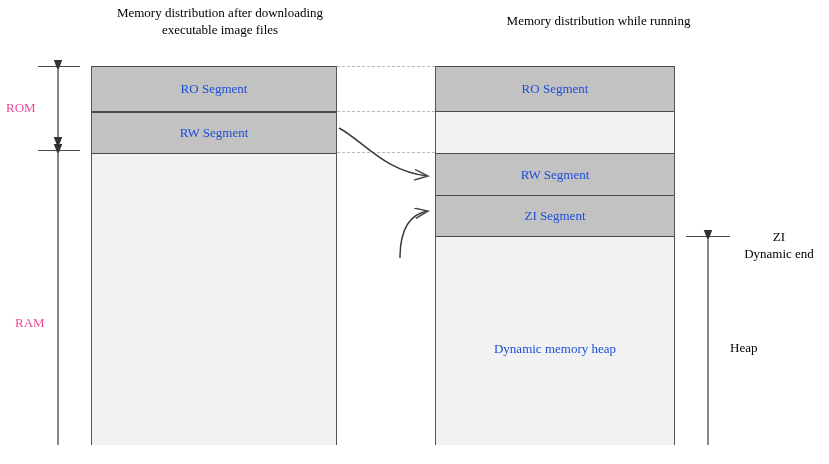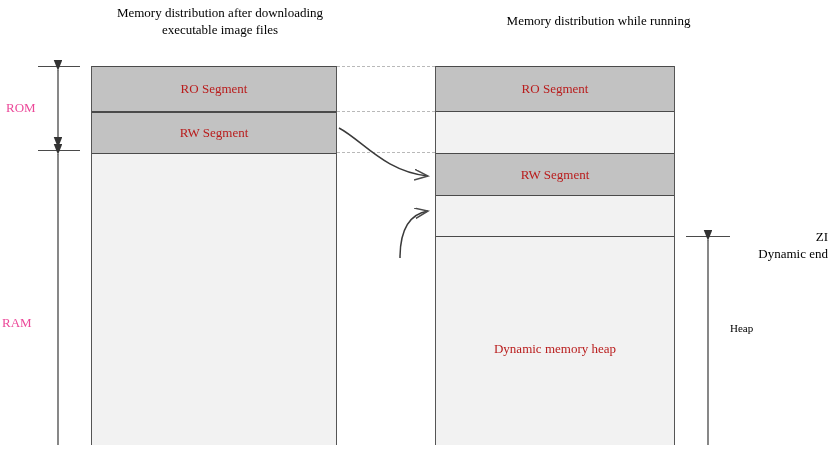--- a/index.html
+++ b/index.html
@@ -42,21 +42,21 @@
 
   .mem-segment {
     position: absolute;
     left: 0;
     right: 0;
     box-sizing: border-box;
     display: flex;
     align-items: center;
     justify-content: center;
     font-size: 13px;
-    color: #b91c1c;
+    color: #1d4ed8;
   }
   .seg-filled {
     background: #c2c2c2;
     border-top: 1.5px solid #4a4a4a;
     border-bottom: 1.5px solid #4a4a4a;
   }
   .seg-empty {
     background: #f2f2f2;
   }
   .seg-heap {
@@ -96,34 +96,34 @@
   #tick-rom-bot { left: 38px; top: 150px; width: 42px; }
   #tick-ram-bot { left: 38px; top: 459px; width: 42px; }
 
   .dim-label {
     position: absolute;
     font-size: 13px;
     color: #ec4899;
     text-align: left;
   }
   #label-rom { left: 6px; top: 100px; }
-  #label-ram { left: 2px; top: 315px; }
+  #label-ram { left: 15px; top: 315px; }
 
   
   #tick-heap-top { left: 686px; top: 236px; width: 44px; }
   #tick-heap-bot { left: 686px; top: 459px; width: 44px; }
   #label-zi-end {
     position: absolute;
     left: 730px; top: 228px;
     width: 98px;
-    text-align: right;
+    text-align: center;
     font-size: 13px;
     line-height: 17px;
   }
-  #label-heap { position: absolute; left: 730px; top: 322px; font-size: 11px; }
+  #label-heap { position: absolute; left: 730px; top: 340px; font-size: 13px; }
 
   .svg-layer {
     position: absolute;
     left: 0; top: 0;
     width: 829px; height: 464px;
     pointer-events: none;
   }
 </style>
 </head>
 <body>
@@ -141,20 +141,21 @@
   <div class="mem-column" id="column-left">
     <div class="mem-segment seg-filled" id="left-seg-ro">RO Segment</div>
     <div class="mem-segment seg-filled" id="left-seg-rw">RW Segment</div>
     <div class="mem-segment seg-empty" id="left-seg-free"></div>
   </div>
 
   <div class="mem-column" id="column-right">
     <div class="mem-segment seg-filled" id="right-seg-ro">RO Segment</div>
     <div class="mem-segment seg-empty" id="right-seg-gap"></div>
     <div class="mem-segment seg-filled" id="right-seg-rw">RW Segment</div>
+    <div class="mem-segment seg-filled" id="right-seg-zi">ZI Segment</div>
     <div class="mem-segment seg-heap" id="right-seg-heap">Dynamic memory heap</div>
   </div>
 
   <div class="tick" id="tick-rom-top"></div>
   <div class="tick" id="tick-rom-bot"></div>
   <div class="tick" id="tick-ram-bot"></div>
 
   <div class="dim-label" id="label-rom">ROM</div>
   <div class="dim-label" id="label-ram">RAM</div>
 

